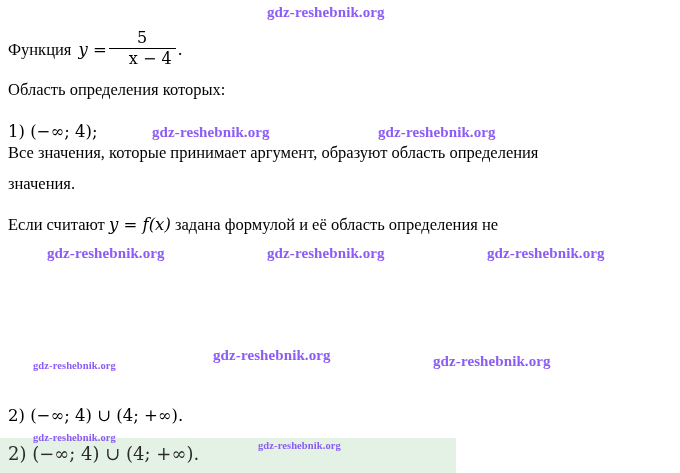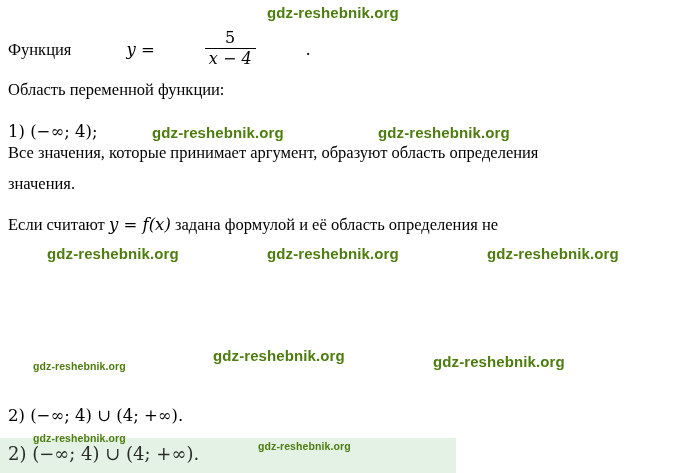--- a/index.html
+++ b/index.html
@@ -16,22 +16,22 @@
     overflow: hidden;
   }
   .page {
     position: relative;
     width: 680px;
     height: 473px;
   }
   
   .wm {
     position: absolute;
-    color: #4d7c0f;
-    font-family: Liberation Sans, sans-serif;
+    color: #8b5cf6;
+    font-family: Liberation Serif, serif;
     font-weight: bold;
     font-size: 13px;
     white-space: nowrap;
     letter-spacing: 0.1px;
   }
   .wm.small {
     font-size: 10.5px;
   }
   .wm.big {
     font-size: 15px;
@@ -71,29 +71,28 @@
   }
   .frac .bar {
     display: block;
     border-bottom: 1.1px solid #000;
     height: 0;
     margin: 1px 0 1px 0;
   }
   .frac .den {
     display: block;
     font-family: "DejaVu Serif", serif;
-    font-style: italic;
     font-size: 16px;
     line-height: 18px;
     padding: 0 4px;
+    margin-left: 16px;
   }
   .inline-flex-line {
     display: flex;
     align-items: center;
-    gap: 48px;
   }
   .highlight {
     position: absolute;
     background: #e3f2e4;
   }
   .faded {
     color: #2b2b2b;
   }
 </style>
 </head>
@@ -107,21 +106,21 @@
     <span>Функция</span>
     <span class="math" style="margin-left:7px;">y =</span>
     <span class="frac">
       <span class="num">5</span>
       <span class="bar"></span>
       <span class="den">x − 4</span>
     </span>
     <span class="mathup">.</span>
   </div>
 
-  <div class="line" style="left:8px; top:80px;">Область переменной функции:</div>
+  <div class="line" style="left:8px; top:80px;">Область определения которых:</div>
 
   <div class="line mathup" style="left:8px; top:122px;">1) (−∞; 4);</div>
 
   <div class="line" style="left:8px; top:143px;">
     <span>Все значения, которые принимает аргумент, образуют </span><span class="bold">область определения</span>
   </div>
 
   <div class="line" style="left:8px; top:174px;">
     <span class="bold">значения</span><span>.</span>
   </div>

